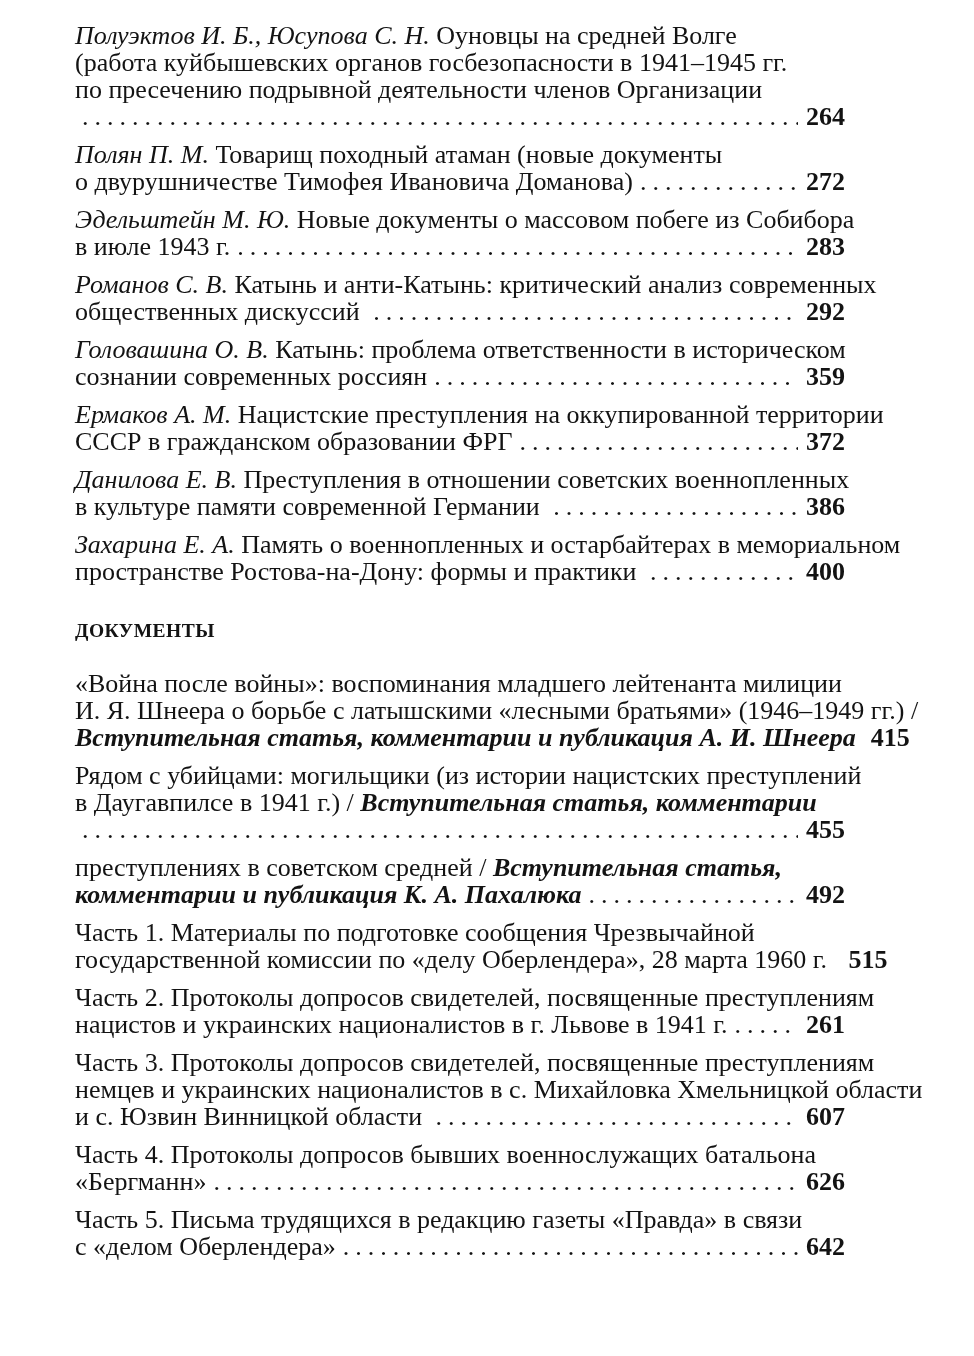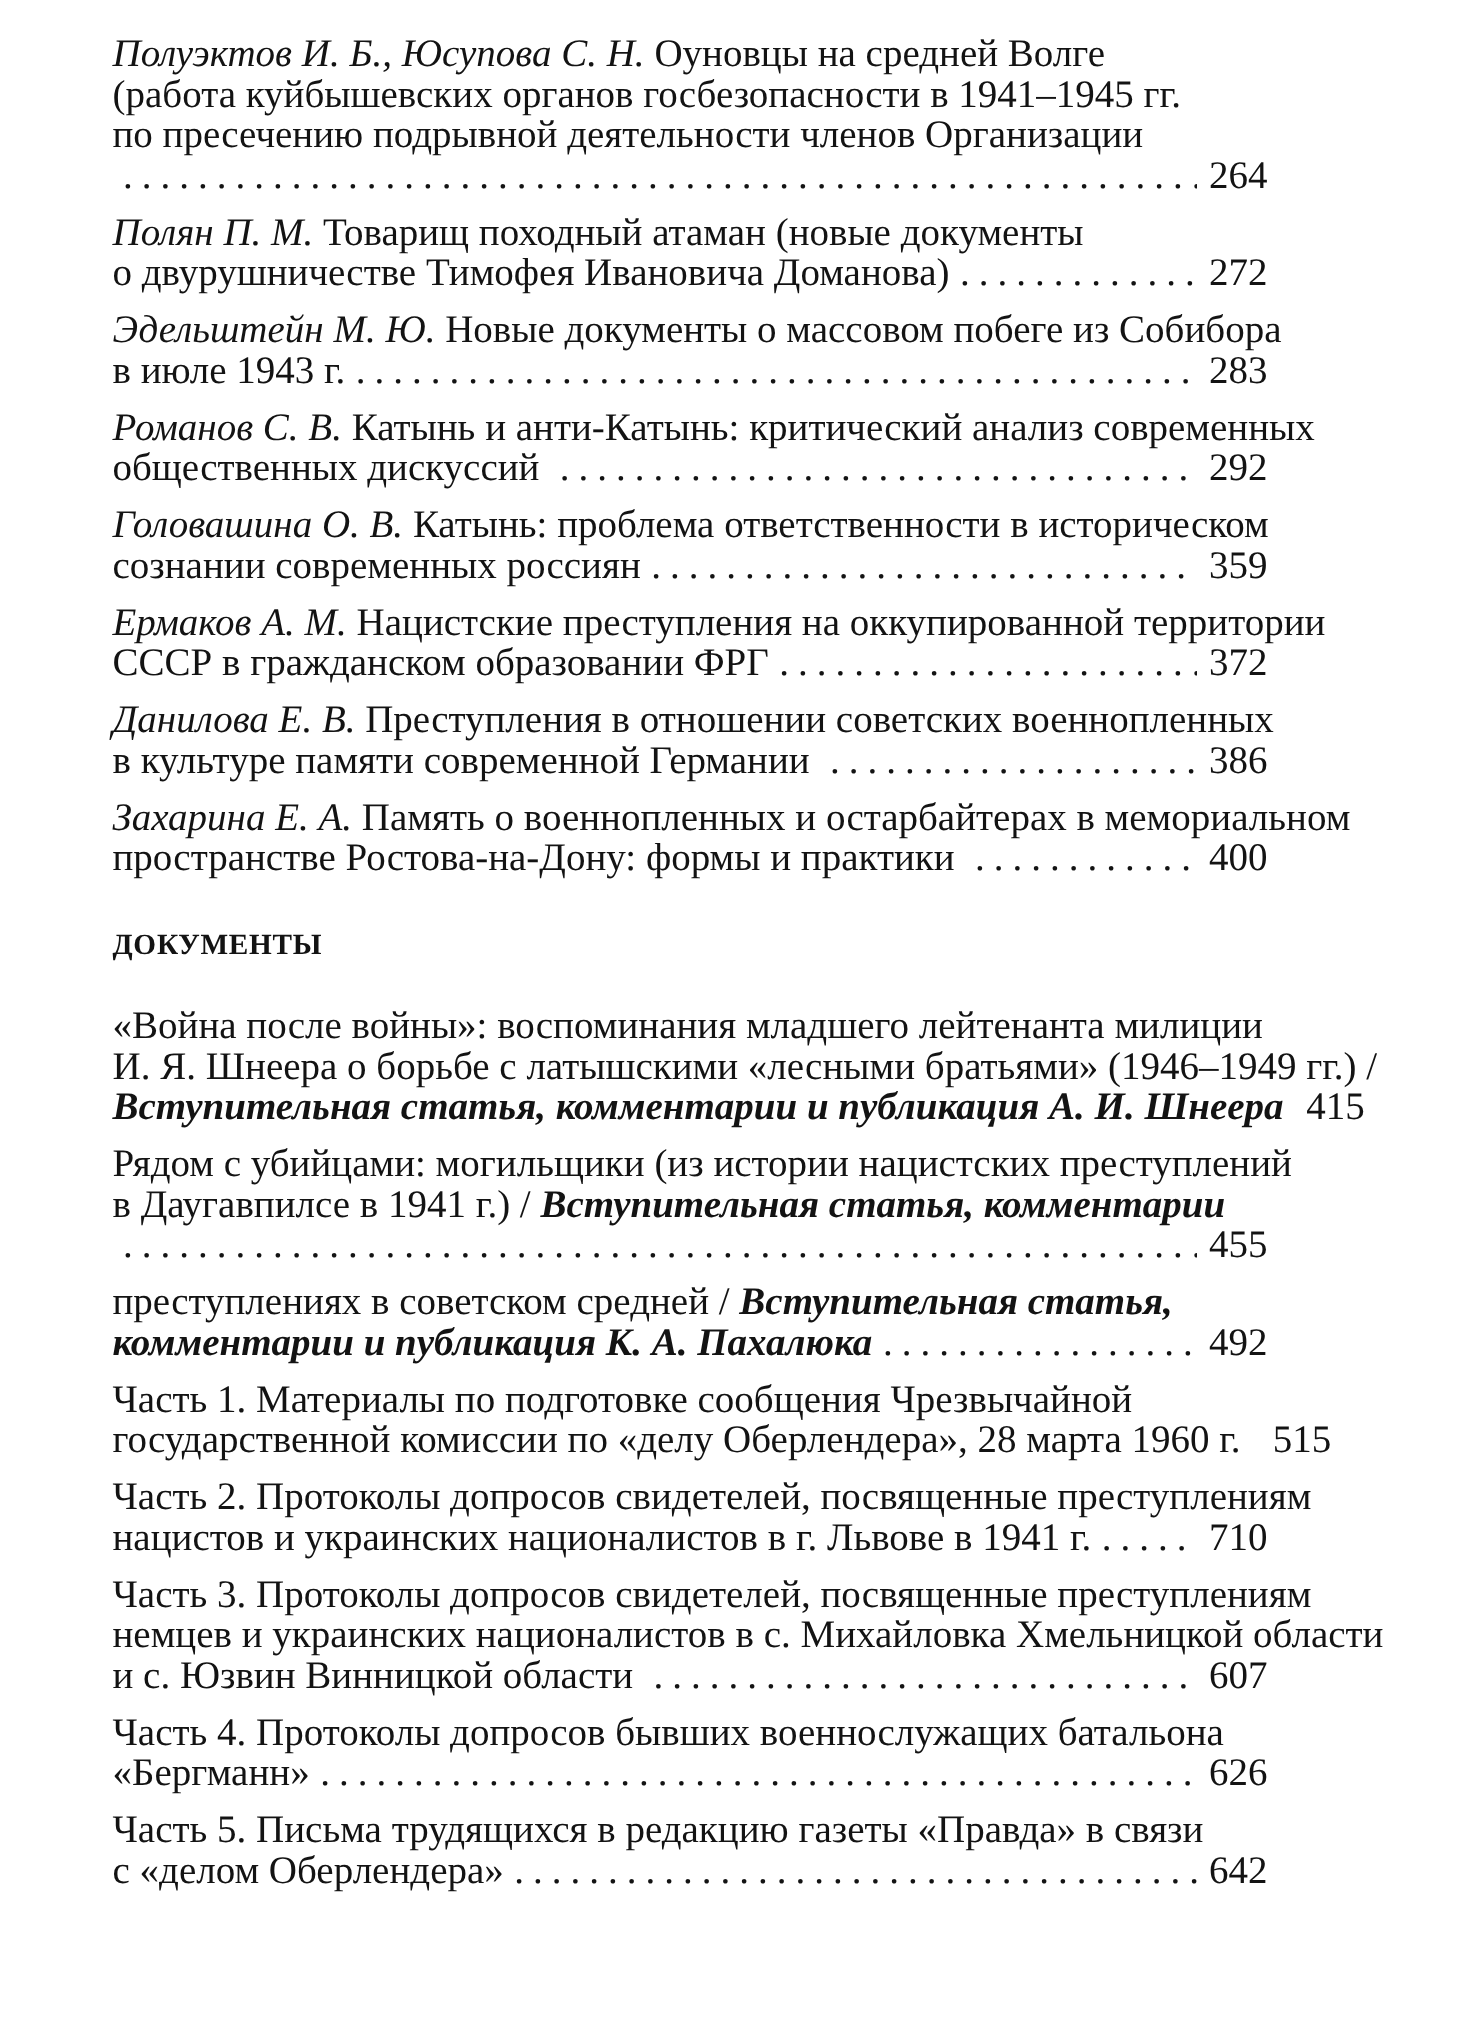--- a/index.html
+++ b/index.html
@@ -46,21 +46,21 @@
     color: #131313;
   }
   .leader::after {
     content: "......................................................................................................................................................";
     letter-spacing: 6px;
   }
   .pageno {
     flex: 0 0 auto;
     margin-left: 8px;
     font-style: normal;
-    font-weight: normal;
+    font-weight: bold;
   }
 </style>
 </head>
 <body>
 
 <main class="page" id="toc-root">
     <section class="toc-section">
       <div class="entry">
         <div class="line"><span class="line-text"><span class="part italic">Полуэктов И. Б., Юсупова С. Н.</span><span class="part regular"> Оуновцы на средней Волге</span></span></div>
         <div class="line"><span class="line-text"><span class="part regular">(работа куйбышевских органов госбезопасности в 1941–1945 гг.</span></span></div>
@@ -111,21 +111,21 @@
       <div class="entry">
         <div class="line"><span class="line-text"><span class="part regular">преступлениях в советском средней / </span><span class="part bold-italic">Вступительная статья,</span></span></div>
         <div class="line last"><span class="line-text"><span class="part bold-italic">комментарии и публикация К. А. Пахалюка</span></span><span class="leader"></span><span class="pageno">492</span></div>
       </div>
       <div class="entry">
         <div class="line"><span class="line-text"><span class="part regular">Часть 1. Материалы по подготовке сообщения Чрезвычайной</span></span></div>
         <div class="line last"><span class="line-text"><span class="part regular">государственной комиссии по «делу Оберлендера», 28 марта 1960 г. </span></span><span class="leader"></span><span class="pageno">515</span></div>
       </div>
       <div class="entry">
         <div class="line"><span class="line-text"><span class="part regular">Часть 2. Протоколы допросов свидетелей, посвященные преступлениям</span></span></div>
-        <div class="line last"><span class="line-text"><span class="part regular">нацистов и украинских националистов в г. Львове в 1941 г.</span></span><span class="leader"></span><span class="pageno">710</span></div>
+        <div class="line last"><span class="line-text"><span class="part regular">нацистов и украинских националистов в г. Львове в 1941 г.</span></span><span class="leader"></span><span class="pageno">261</span></div>
       </div>
       <div class="entry">
         <div class="line"><span class="line-text"><span class="part regular">Часть 3. Протоколы допросов свидетелей, посвященные преступлениям</span></span></div>
         <div class="line"><span class="line-text"><span class="part regular">немцев и украинских националистов в с. Михайловка Хмельницкой области</span></span></div>
         <div class="line last"><span class="line-text"><span class="part regular">и с. Юзвин Винницкой области </span></span><span class="leader"></span><span class="pageno">607</span></div>
       </div>
       <div class="entry">
         <div class="line"><span class="line-text"><span class="part regular">Часть 4. Протоколы допросов бывших военнослужащих батальона</span></span></div>
         <div class="line last"><span class="line-text"><span class="part regular">«Бергманн»</span></span><span class="leader"></span><span class="pageno">626</span></div>
       </div>

